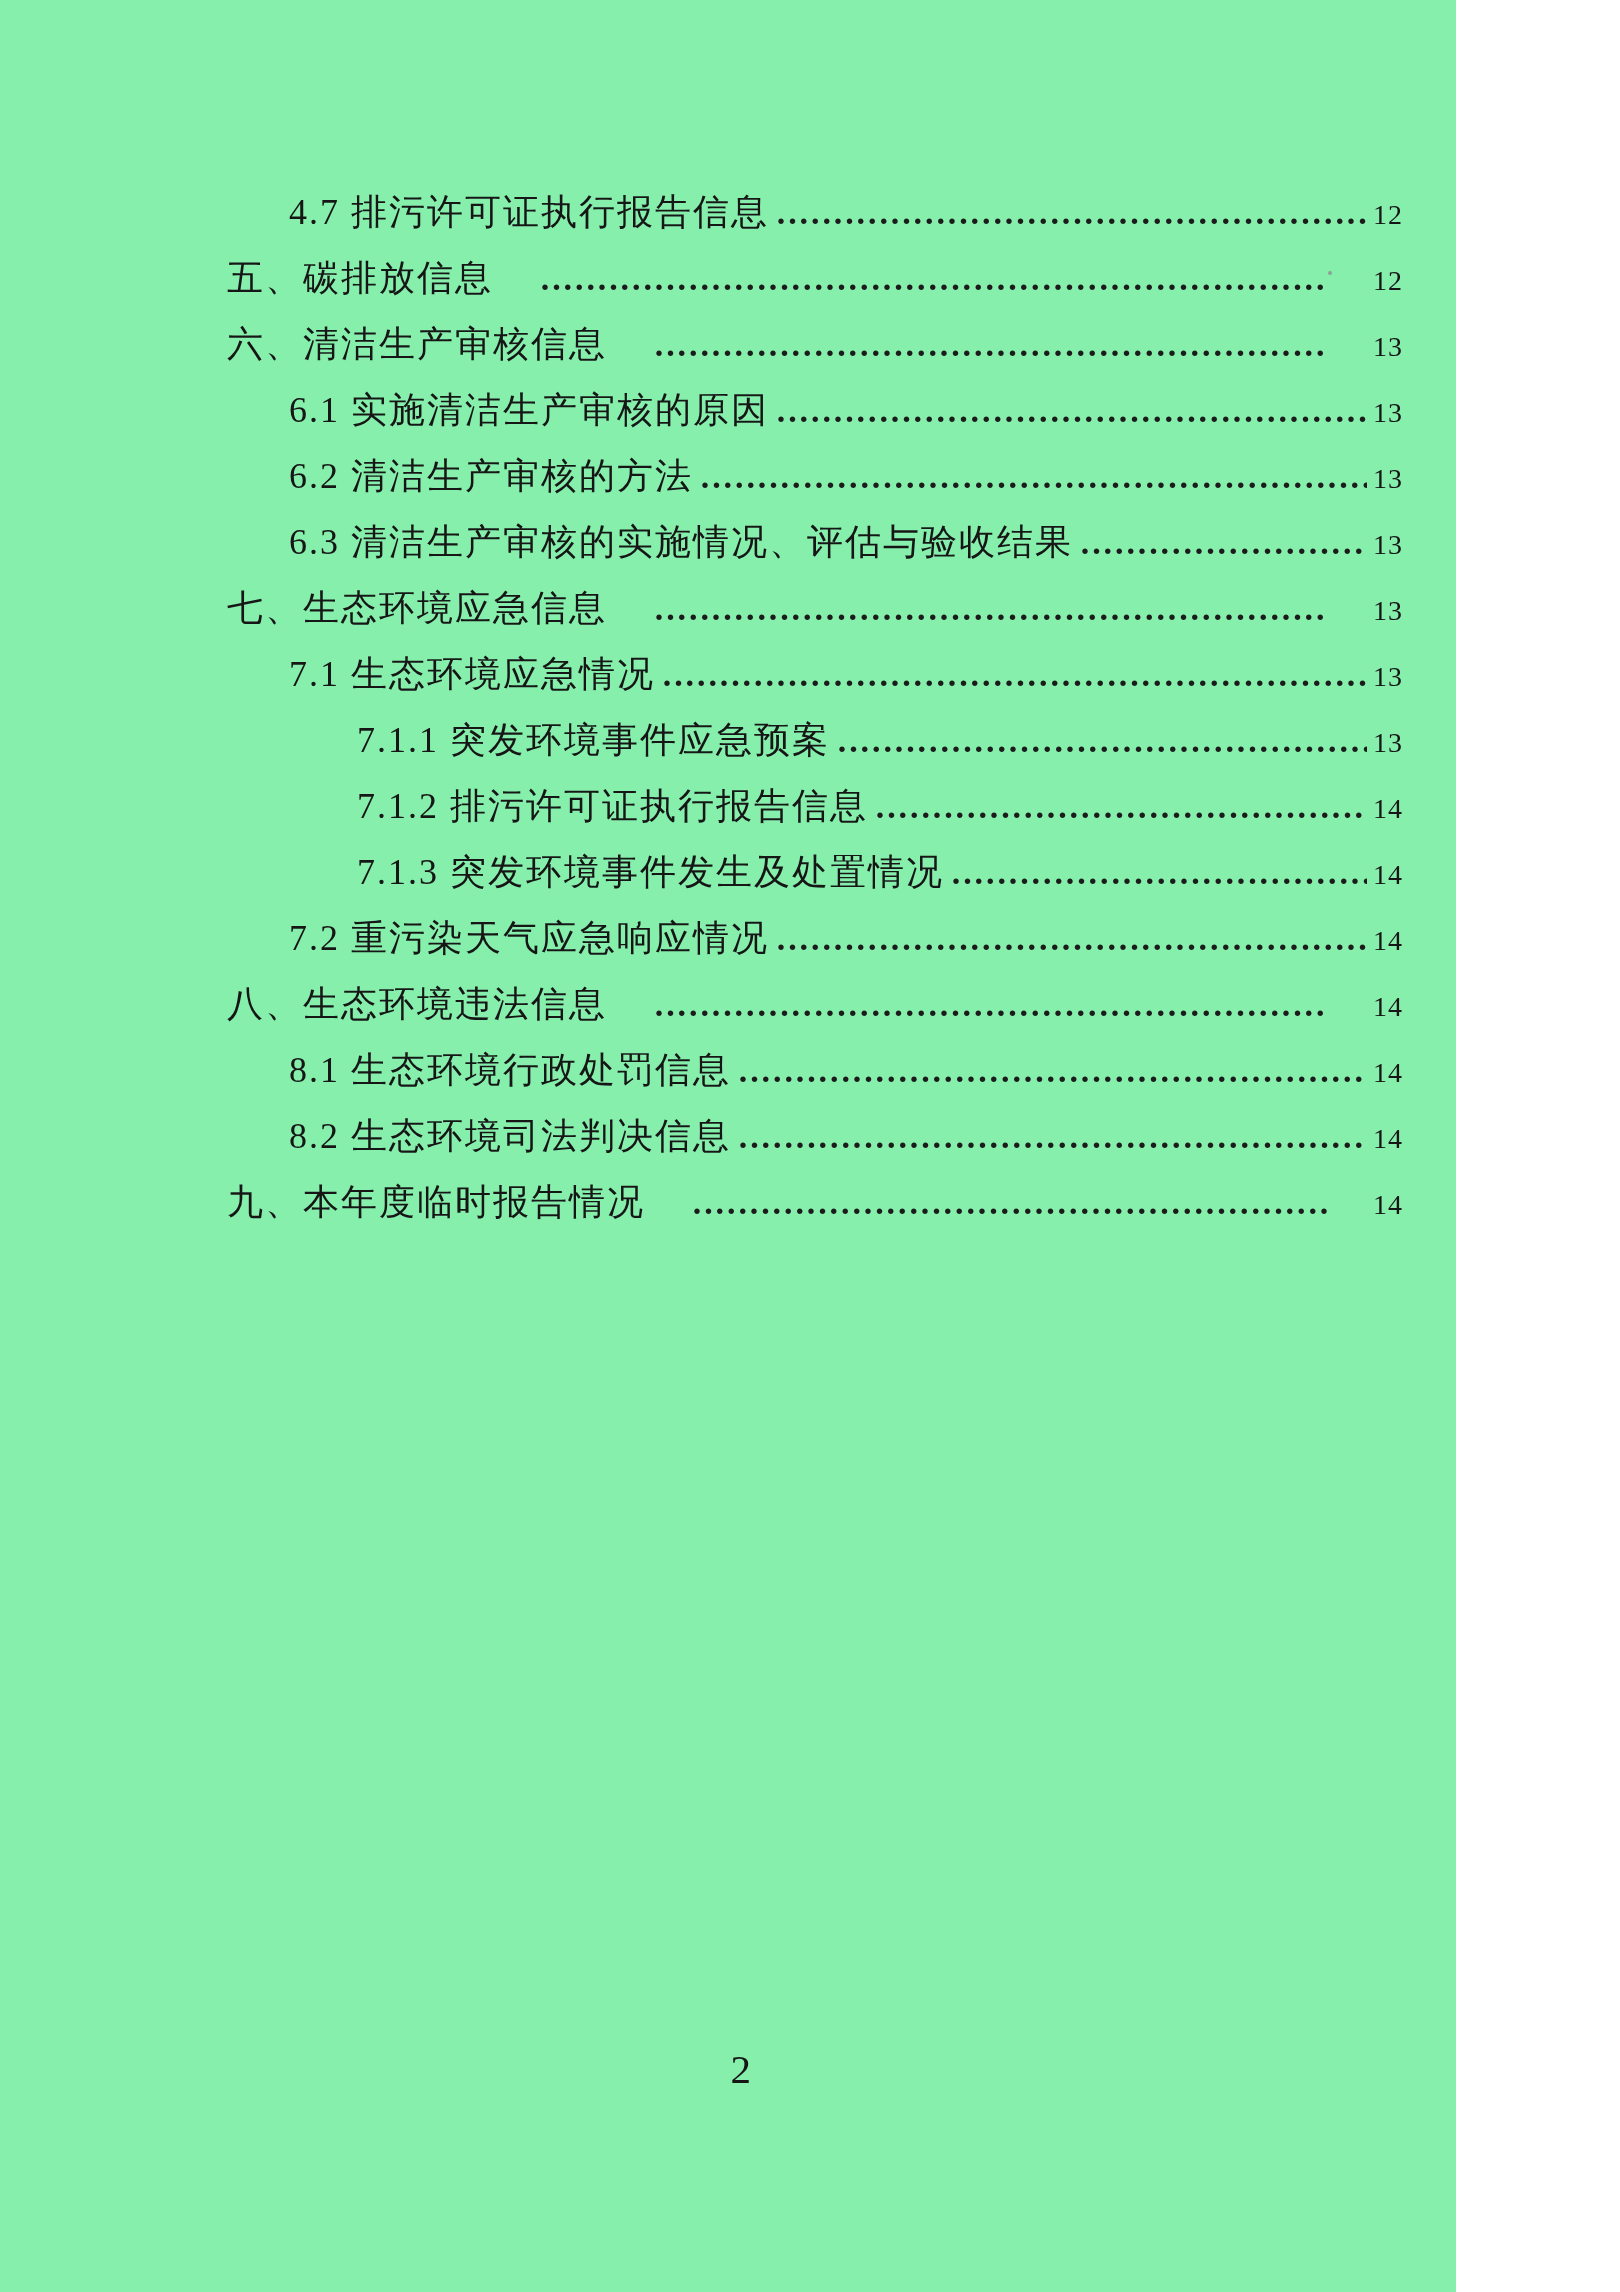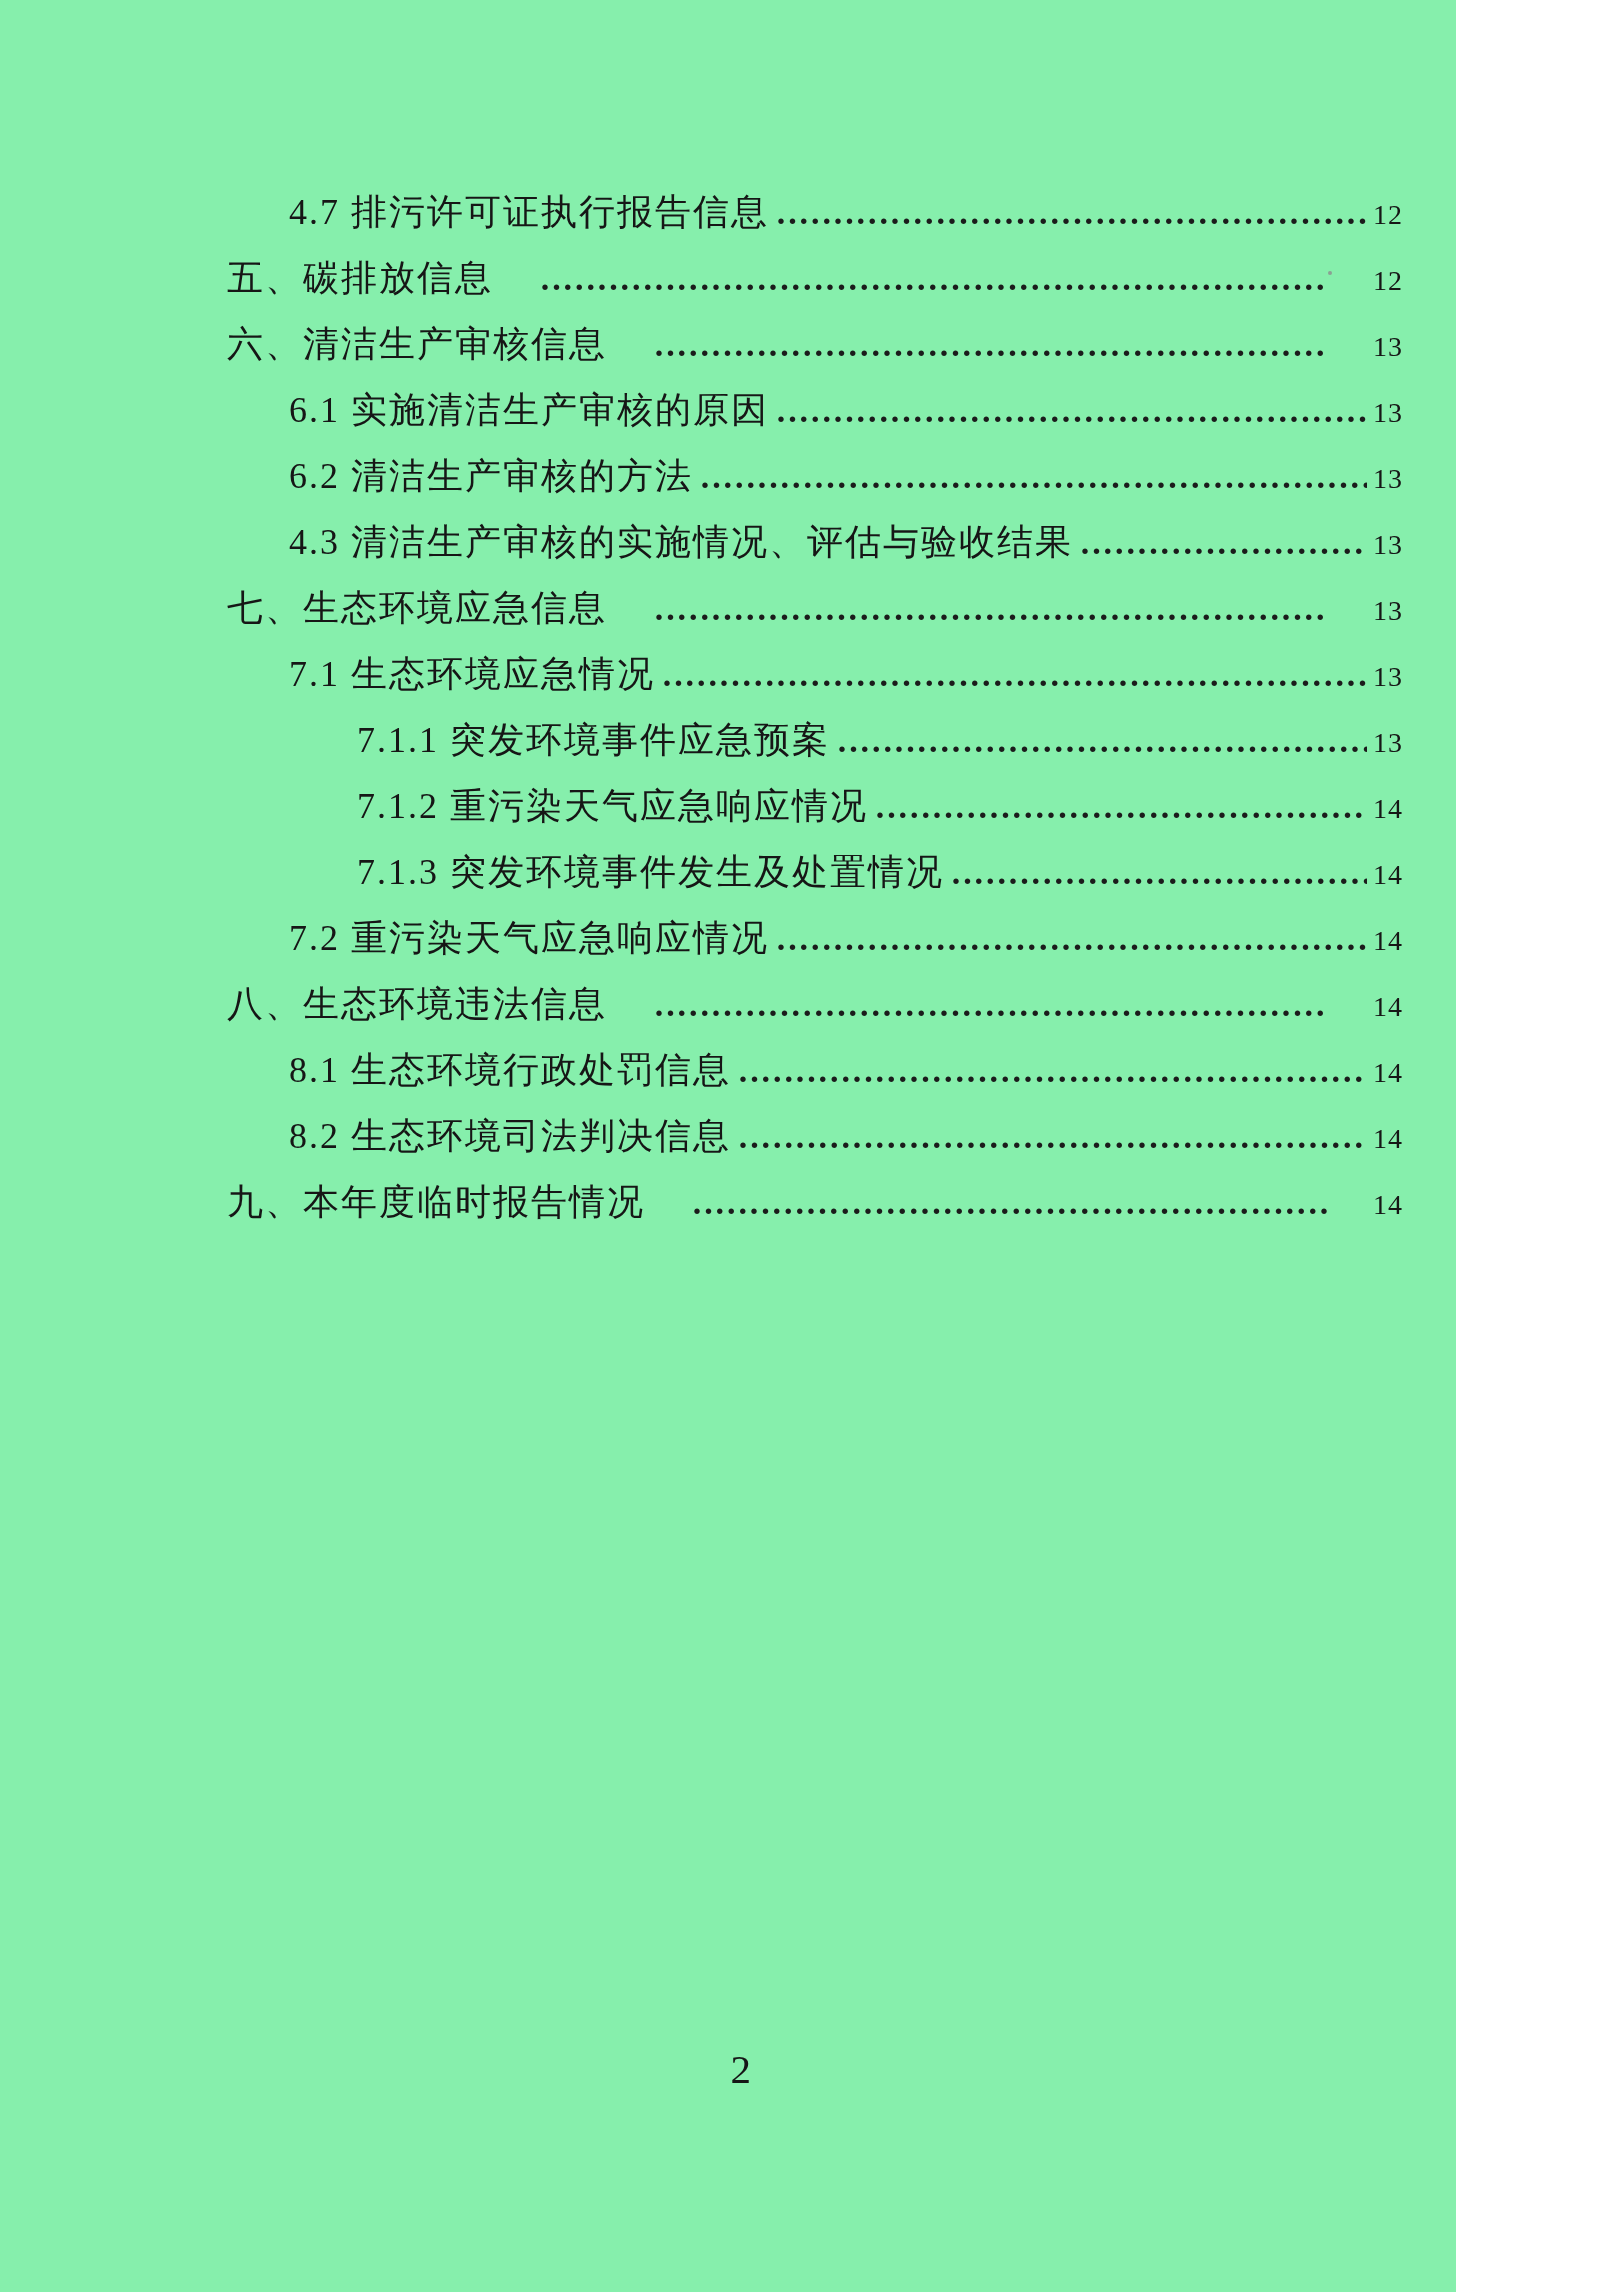--- a/index.html
+++ b/index.html
@@ -108,21 +108,21 @@
       <span class="toc-page">13</span>
     </div>
 
     <div class="toc-row lv1">
       <span class="toc-label">6.2 清洁生产审核的方法</span>
       <span class="toc-leader">................................................................................................................................................................</span>
       <span class="toc-page">13</span>
     </div>
 
     <div class="toc-row lv1">
-      <span class="toc-label">4.3 清洁生产审核的实施情况、评估与验收结果</span>
+      <span class="toc-label">6.3 清洁生产审核的实施情况、评估与验收结果</span>
       <span class="toc-leader">................................................................................................................................................................</span>
       <span class="toc-page">13</span>
     </div>
 
     <div class="toc-row lv0">
       <span class="toc-label">七、生态环境应急信息</span>
       <span class="toc-leader">................................................................................................................................................................</span>
       <span class="toc-page">13</span>
     </div>
 
@@ -132,21 +132,21 @@
       <span class="toc-page">13</span>
     </div>
 
     <div class="toc-row lv2">
       <span class="toc-label">7.1.1 突发环境事件应急预案</span>
       <span class="toc-leader">................................................................................................................................................................</span>
       <span class="toc-page">13</span>
     </div>
 
     <div class="toc-row lv2">
-      <span class="toc-label">7.1.2 重污染天气应急响应情况</span>
+      <span class="toc-label">7.1.2 排污许可证执行报告信息</span>
       <span class="toc-leader">................................................................................................................................................................</span>
       <span class="toc-page">14</span>
     </div>
 
     <div class="toc-row lv2">
       <span class="toc-label">7.1.3 突发环境事件发生及处置情况</span>
       <span class="toc-leader">................................................................................................................................................................</span>
       <span class="toc-page">14</span>
     </div>
 

